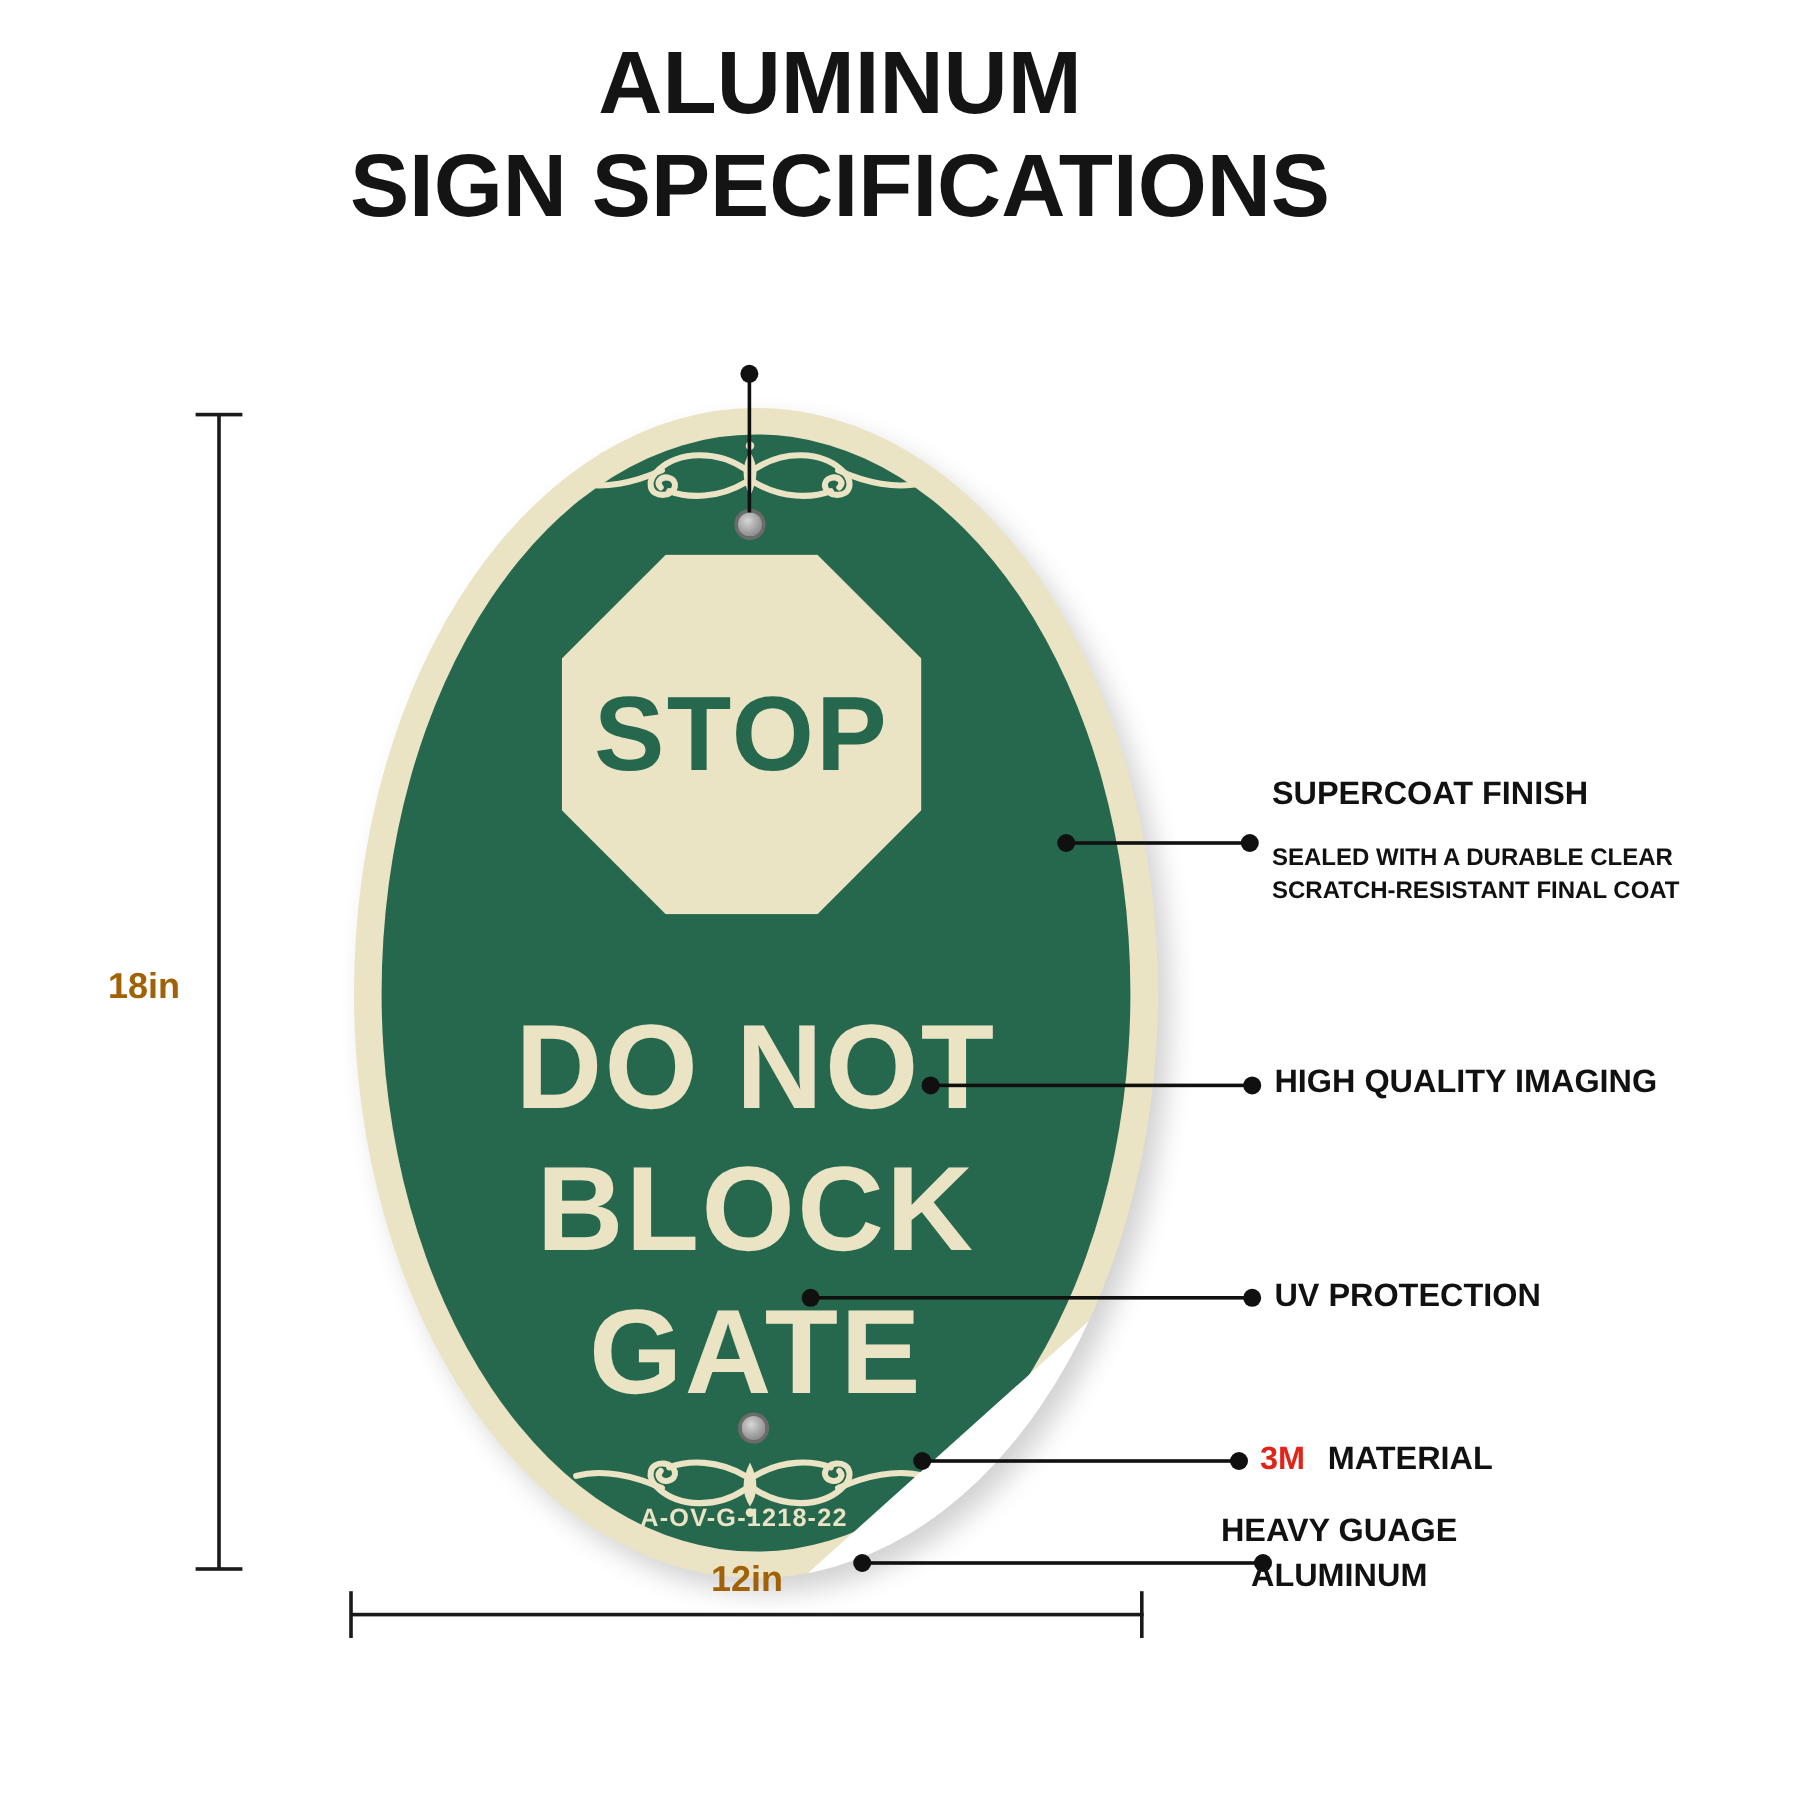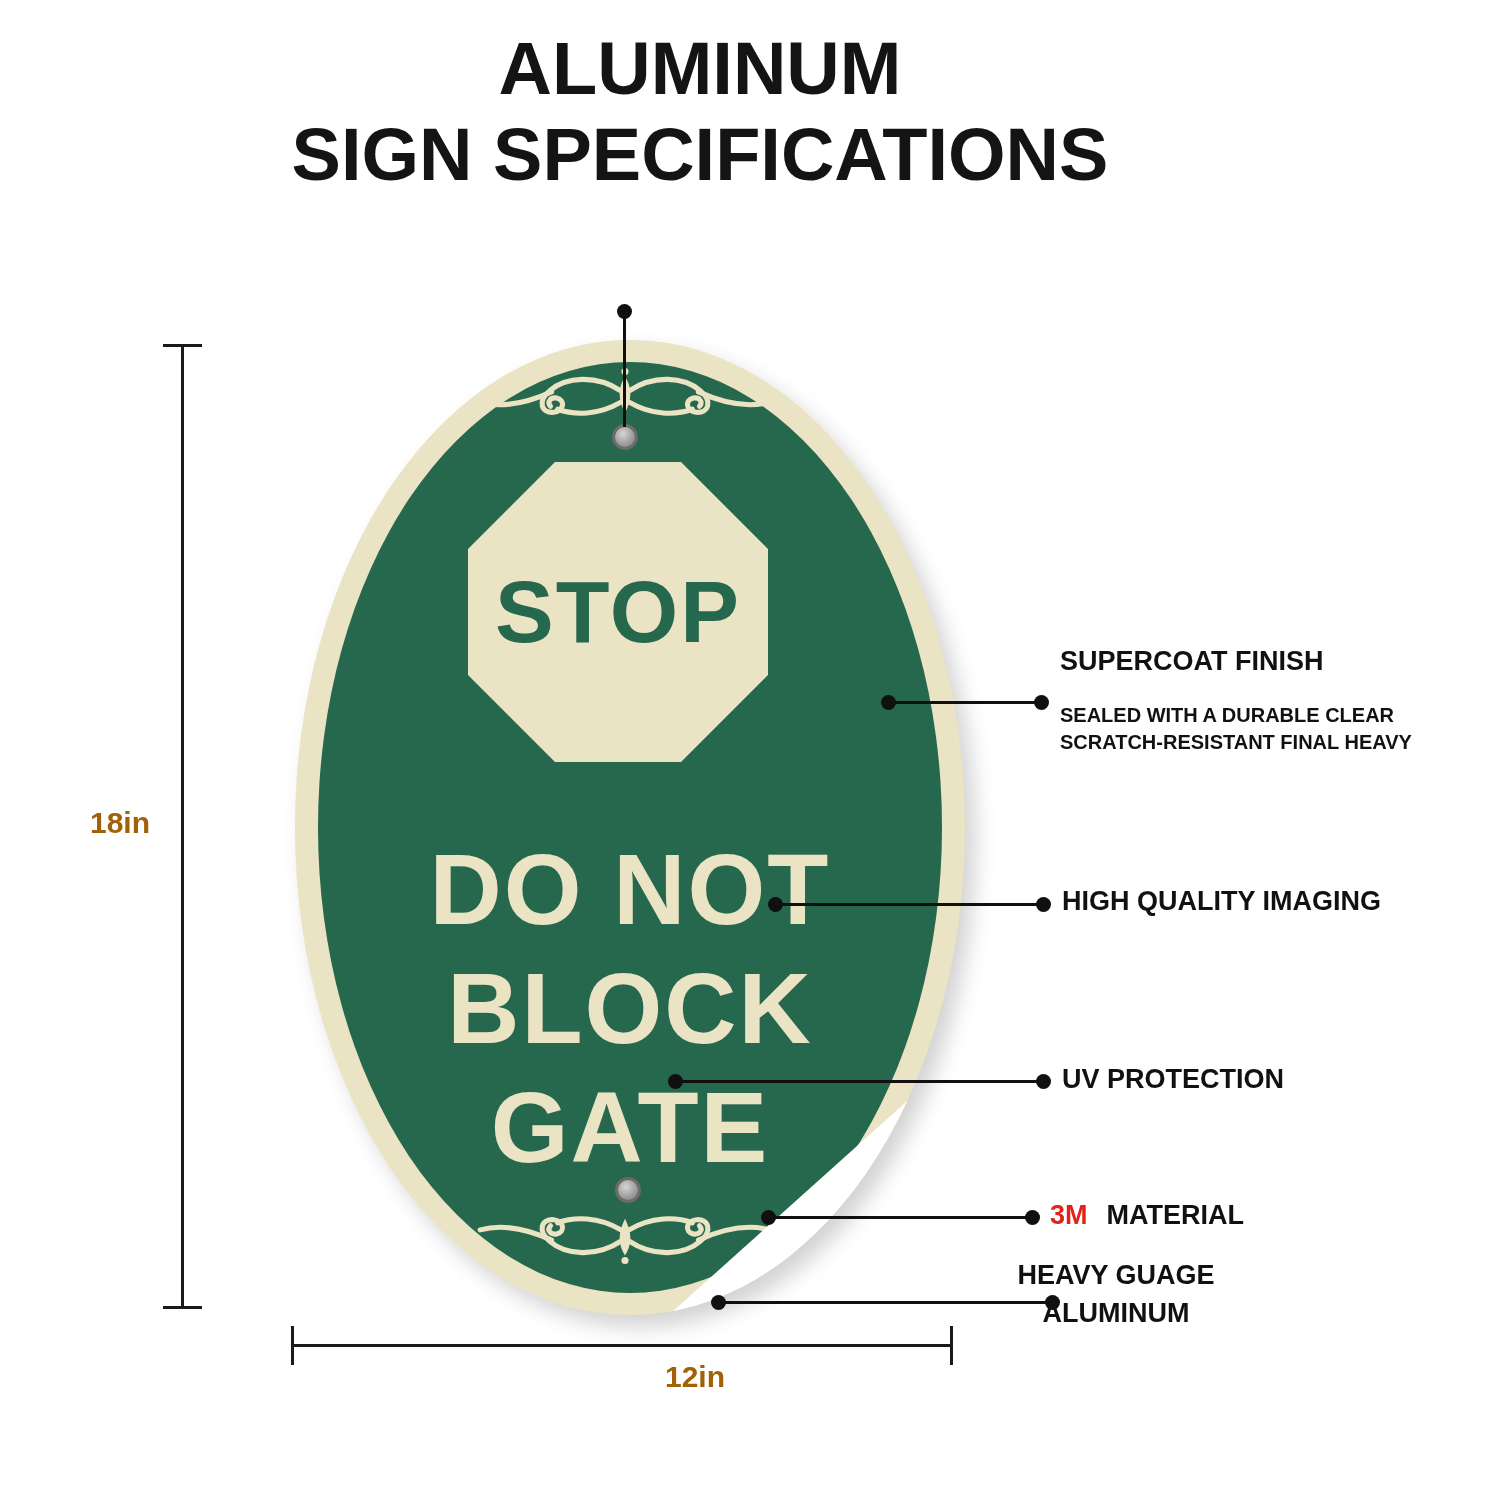--- a/index.html
+++ b/index.html
@@ -110,20 +110,21 @@
   <div class="octagon">
     <span class="stop-text">STOP</span>
   </div>
 
   <div class="message">
     <div>DO NOT</div>
     <div>BLOCK</div>
     <div>GATE</div>
   </div>
 
+  <div class="sku">A-OV-G-1218-22</div>
 
   <div class="hole hole-top"></div>
   <div class="hole hole-bottom"></div>
 
   <svg class="curl-overlay" viewBox="0 0 1500 1500">
     <defs>
       <clipPath id="ovalClip">
           <ellipse cx="630" cy="827.5" rx="335" ry="487.5"></ellipse>
         </clipPath>
       <linearGradient id="curlGrad" gradientUnits="userSpaceOnUse" x1="690" y1="1350" x2="905" y2="1140">
@@ -142,32 +143,32 @@
   </svg>
 
   <div class="dim" style="left:181px; top:345px; width:3px; height:963px;"></div>
   <div class="dim" style="left:163px; top:344px; width:39px; height:3px;"></div>
   <div class="dim" style="left:163px; top:1306px; width:39px; height:3px;"></div>
   <div class="dim-label" style="left:70px; top:806px; width:100px; text-align:center;">18in</div>
 
   <div class="dim" style="left:292px; top:1344px; width:661px; height:3px;"></div>
   <div class="dim" style="left:291px; top:1326px; width:3px; height:39px;"></div>
   <div class="dim" style="left:950px; top:1326px; width:3px; height:39px;"></div>
-  <div class="dim-label" style="left:520px; top:1360px; width:205px; text-align:right;">12in</div>
+  <div class="dim-label" style="left:520px; top:1300px; width:205px; text-align:center;">12in</div>
 
   <div class="dot" style="left:617px; top:304px;"></div>
   <div class="lead v" style="left:623px; top:312px; height:115px;"></div>
 
   <div class="dot" style="left:881px; top:695px;"></div>
   <div class="lead h" style="left:888px; top:701px; width:154px;"></div>
   <div class="dot" style="left:1034px; top:695px;"></div>
   <div class="co sup-title">SUPERCOAT FINISH</div>
   <div class="co sup-sub">
     <div>SEALED WITH A DURABLE CLEAR</div>
-    <div>SCRATCH-RESISTANT FINAL HEAVY</div>
+    <div>SCRATCH-RESISTANT FINAL COAT</div>
   </div>
 
   <div class="dot" style="left:768px; top:897px;"></div>
   <div class="lead h" style="left:775px; top:903px; width:269px;"></div>
   <div class="dot" style="left:1036px; top:897px;"></div>
   <div class="co imaging-label">HIGH QUALITY IMAGING</div>
 
   <div class="dot" style="left:668px; top:1074px;"></div>
   <div class="lead h" style="left:675px; top:1080px; width:369px;"></div>
   <div class="dot" style="left:1036px; top:1074px;"></div>

